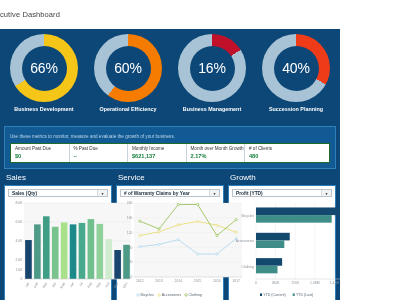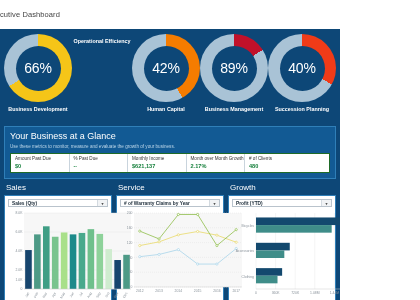--- a/index.html
+++ b/index.html
@@ -143,44 +143,40 @@
 <div class="page">
 
   <div class="gauge-row" id="gauge-row">
       <div class="gauge-cell">
         <div class="donut" style="background: conic-gradient(#f5c518 0deg 237.6deg, #a9c3d6 237.6deg 360deg);">
           <span class="donut-val">66%</span>
         </div>
         <div class="gauge-label">Business Development</div>
       </div>
       <div class="gauge-cell">
+        <div class="donut" style="background: conic-gradient(#f57c00 0deg 216deg, #a9c3d6 216deg 360deg);">
+          <span class="donut-val">60%</span>
+        </div>
         <div class="gauge-label">Operational Efficiency</div>
-      </div>
-      <div class="gauge-cell">
-        <div class="donut" style="background: conic-gradient(#f57c00 0deg 151.20000000000002deg, #a9c3d6 151.20000000000002deg 360deg);">
-          <span class="donut-val">42%</span>
-        </div>
-        <div class="gauge-label">Human Capital</div>
       </div>
       <div class="gauge-cell">
         <div class="donut" style="background: conic-gradient(#c1112a 0deg 57.6deg, #a9c3d6 57.6deg 360deg);">
-          <span class="donut-val">89%</span>
+          <span class="donut-val">16%</span>
         </div>
         <div class="gauge-label">Business Management</div>
       </div>
       <div class="gauge-cell">
         <div class="donut" style="background: conic-gradient(#f03b18 0deg 118.8deg, #a9c3d6 118.8deg 360deg);">
           <span class="donut-val">40%</span>
         </div>
         <div class="gauge-label">Succession Planning</div>
       </div>
     </div>
 
   <div class="glance">
-    <div class="glance-title">Your Business at a Glance</div>
     <div class="glance-sub">Use these metrics to monitor, measure and evaluate the growth of your business.</div>
     <div class="metrics" id="metrics-row">
         <div class="metric">
           <div class="metric-label">Amount Past Due</div>
           <div class="metric-value" style="color:#17803d">$0</div>
         </div>
         <div class="metric">
           <div class="metric-label">% Past Due</div>
           <div class="metric-value" style="color:#17803d">--</div>
         </div>

